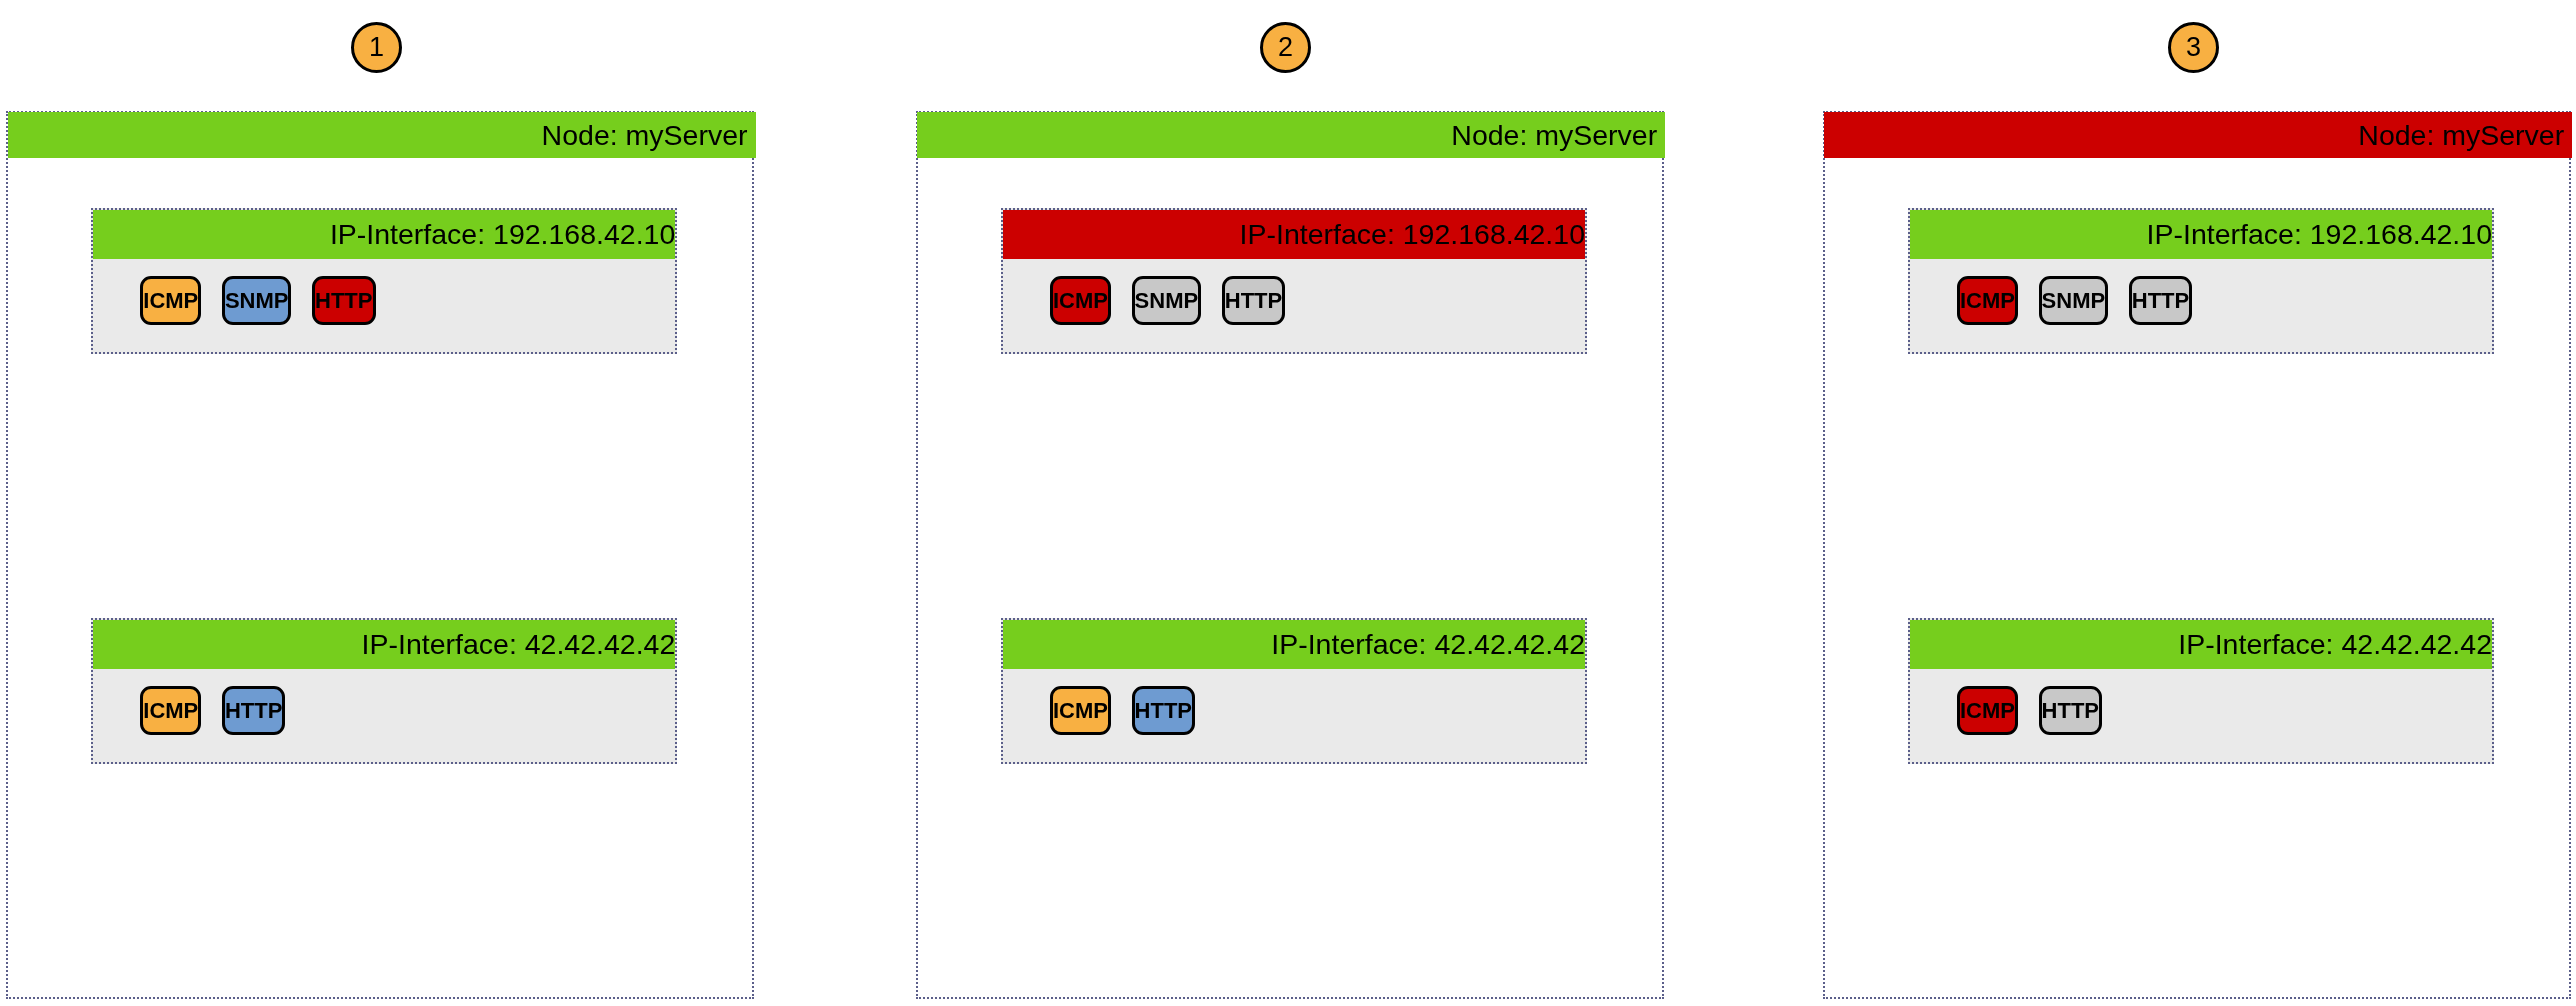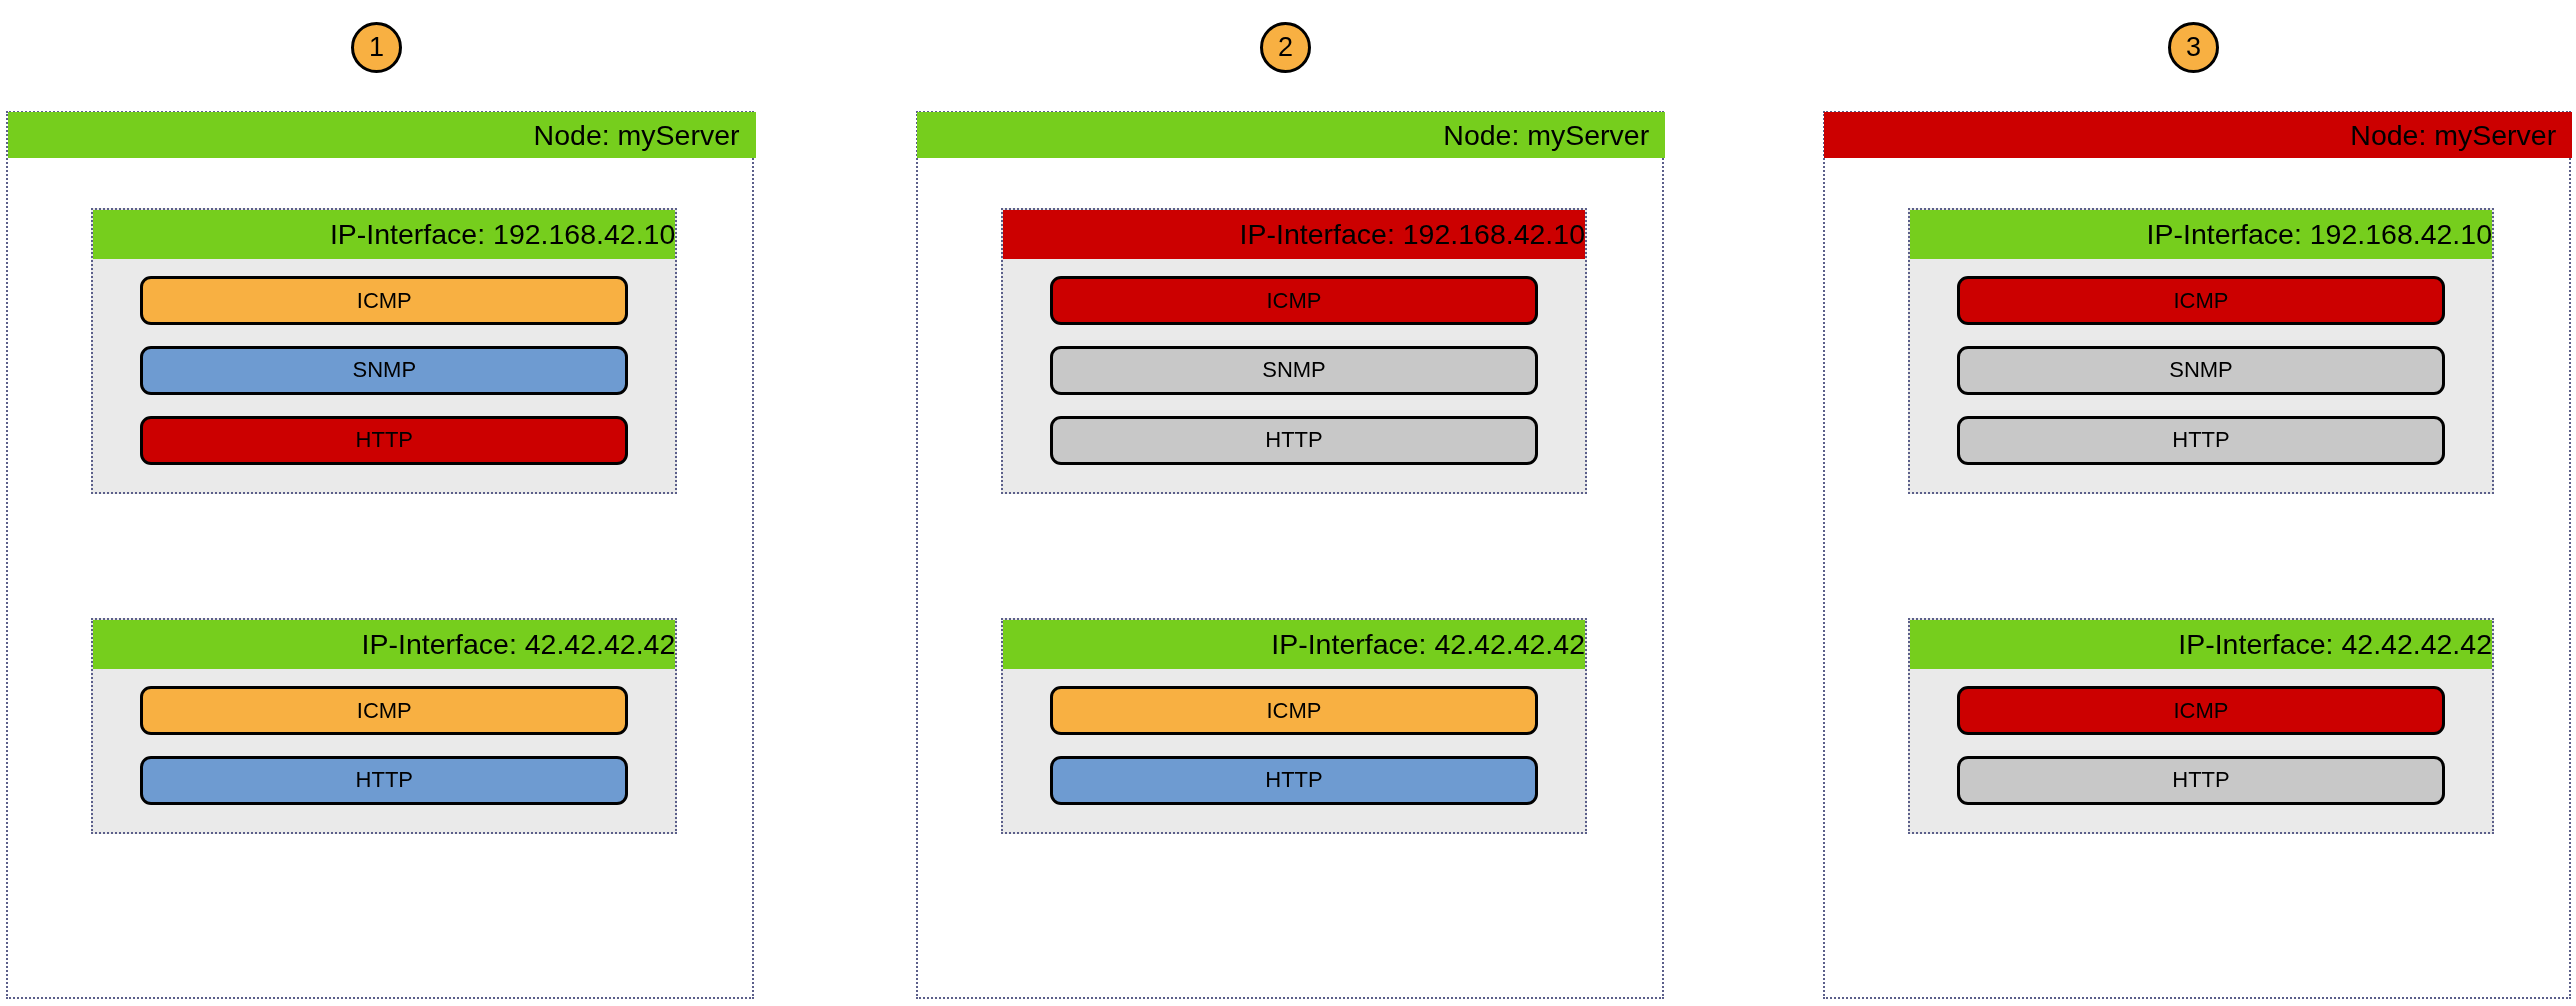--- a/index.html
+++ b/index.html
@@ -34,43 +34,44 @@
     box-sizing:border-box;
     background:transparent;
   }
   .node-header{
     position:absolute;
     left:-0.8px;top:-0.8px;
     width:748px;
     height:46px;
     box-sizing:border-box;
     display:flex;align-items:center;justify-content:flex-end;
-    padding-right:16px;
+    padding-right:8px;
     font-size:28.5px;color:#000000;
     white-space:nowrap;
   }
 
   
   .iface{
     position:absolute;
     width:586px;
     border:2.4px dotted #5b5f8a;
     box-sizing:border-box;
     background:#eaeaea;
   }
   .iface-header{
     height:49px;
     display:flex;align-items:center;justify-content:flex-end;
     font-size:28.5px;color:#000000;
     white-space:nowrap;
   }
   .iface-body{
     padding:17.4px 47px 27px 47px;
-    display:flex;flex-direction:column;
+    display:flex;flex-direction:row;
     gap:20.6px;
+    font-weight:bold;
   }
   .service{
     height:49px;
     border:3.2px solid #000000;
     border-radius:11px;
     box-sizing:border-box;
     display:flex;align-items:center;justify-content:center;
     font-size:22px;color:#000000;
     white-space:nowrap;
   }

